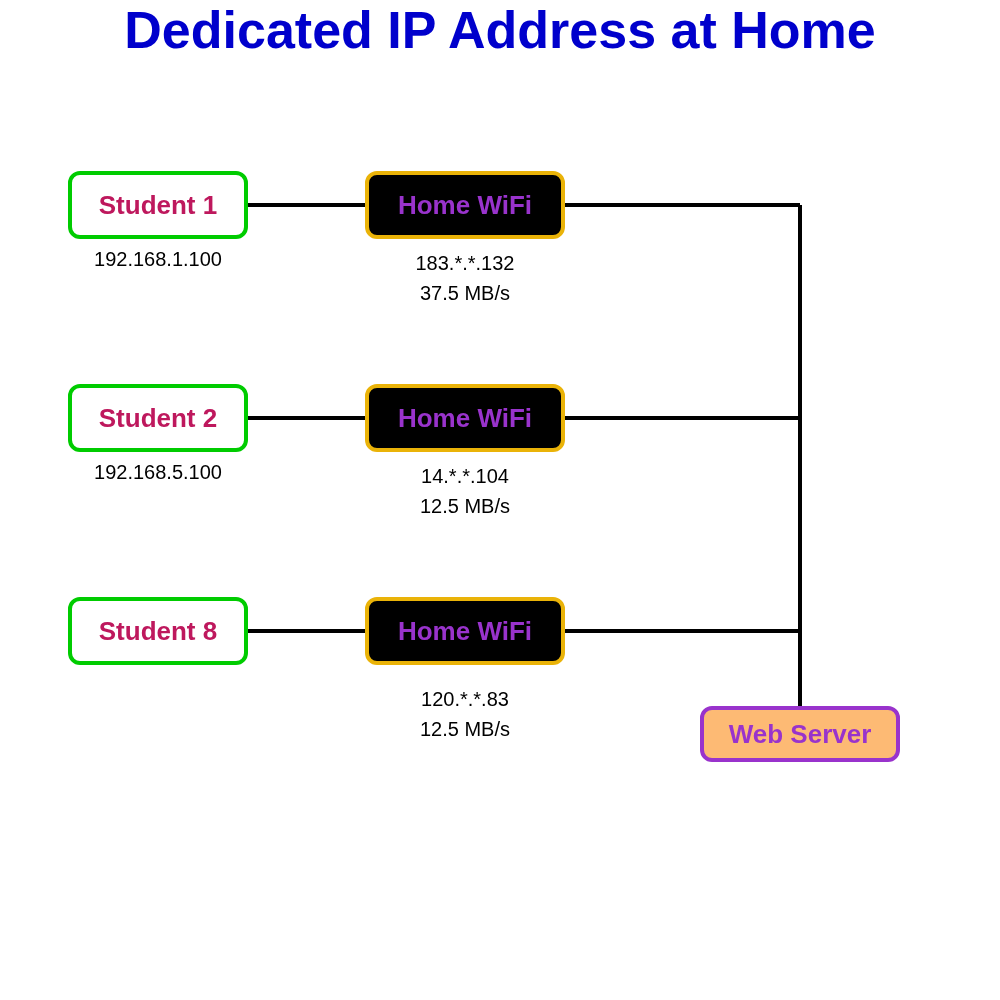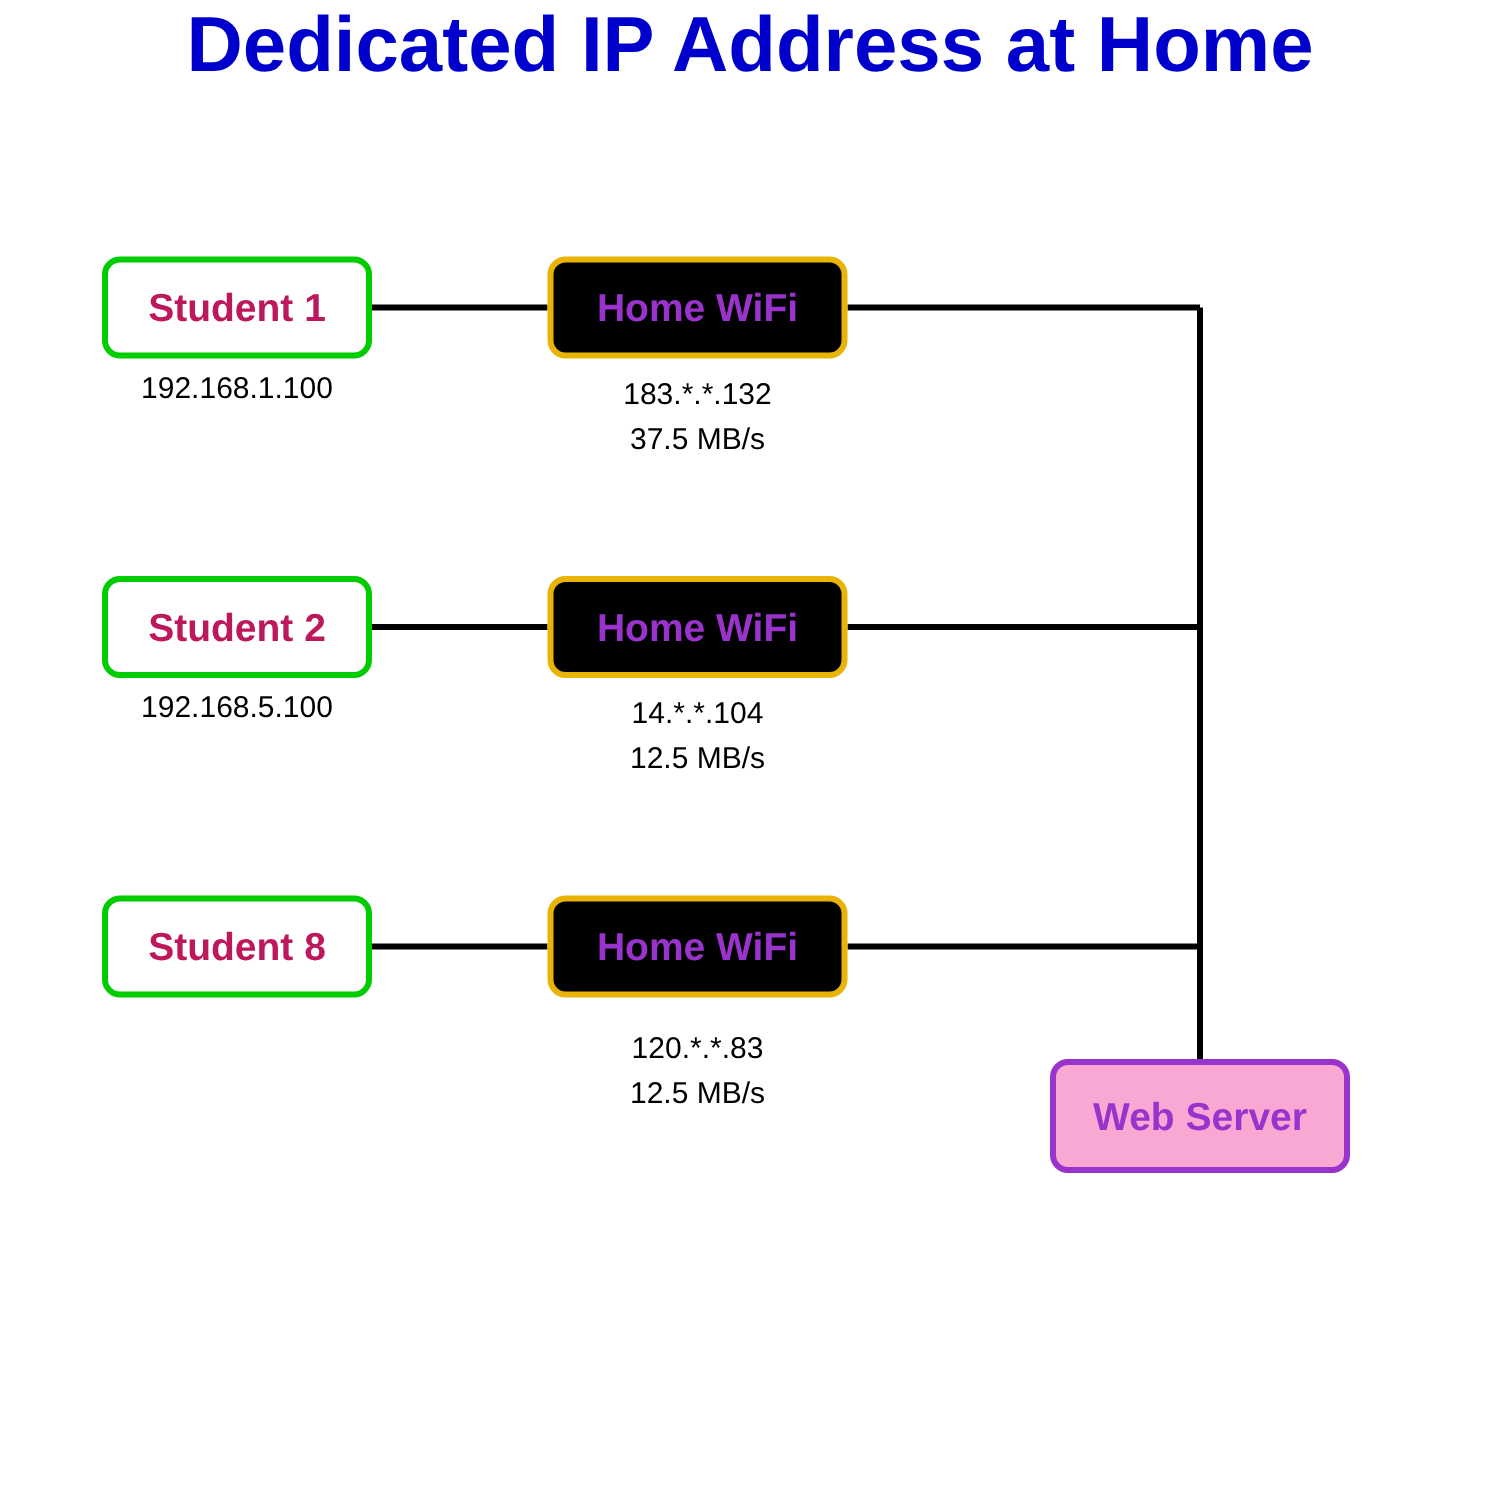--- a/index.html
+++ b/index.html
@@ -59,22 +59,22 @@
       color: #9933cc;
       width: 200px;
       height: 68px;
       background: #000000;
     }
 
     .server-node {
       border: 4px solid #9933cc;
       color: #9933cc;
       width: 200px;
-      height: 76px;
-      background: #f9a8d4;
+      height: 56px;
+      background: #fdba74;
     }
 
     .ip-label {
       position: absolute;
       font-size: 20px;
       color: #000000;
       text-align: center;
     }
   </style>
 </head>

